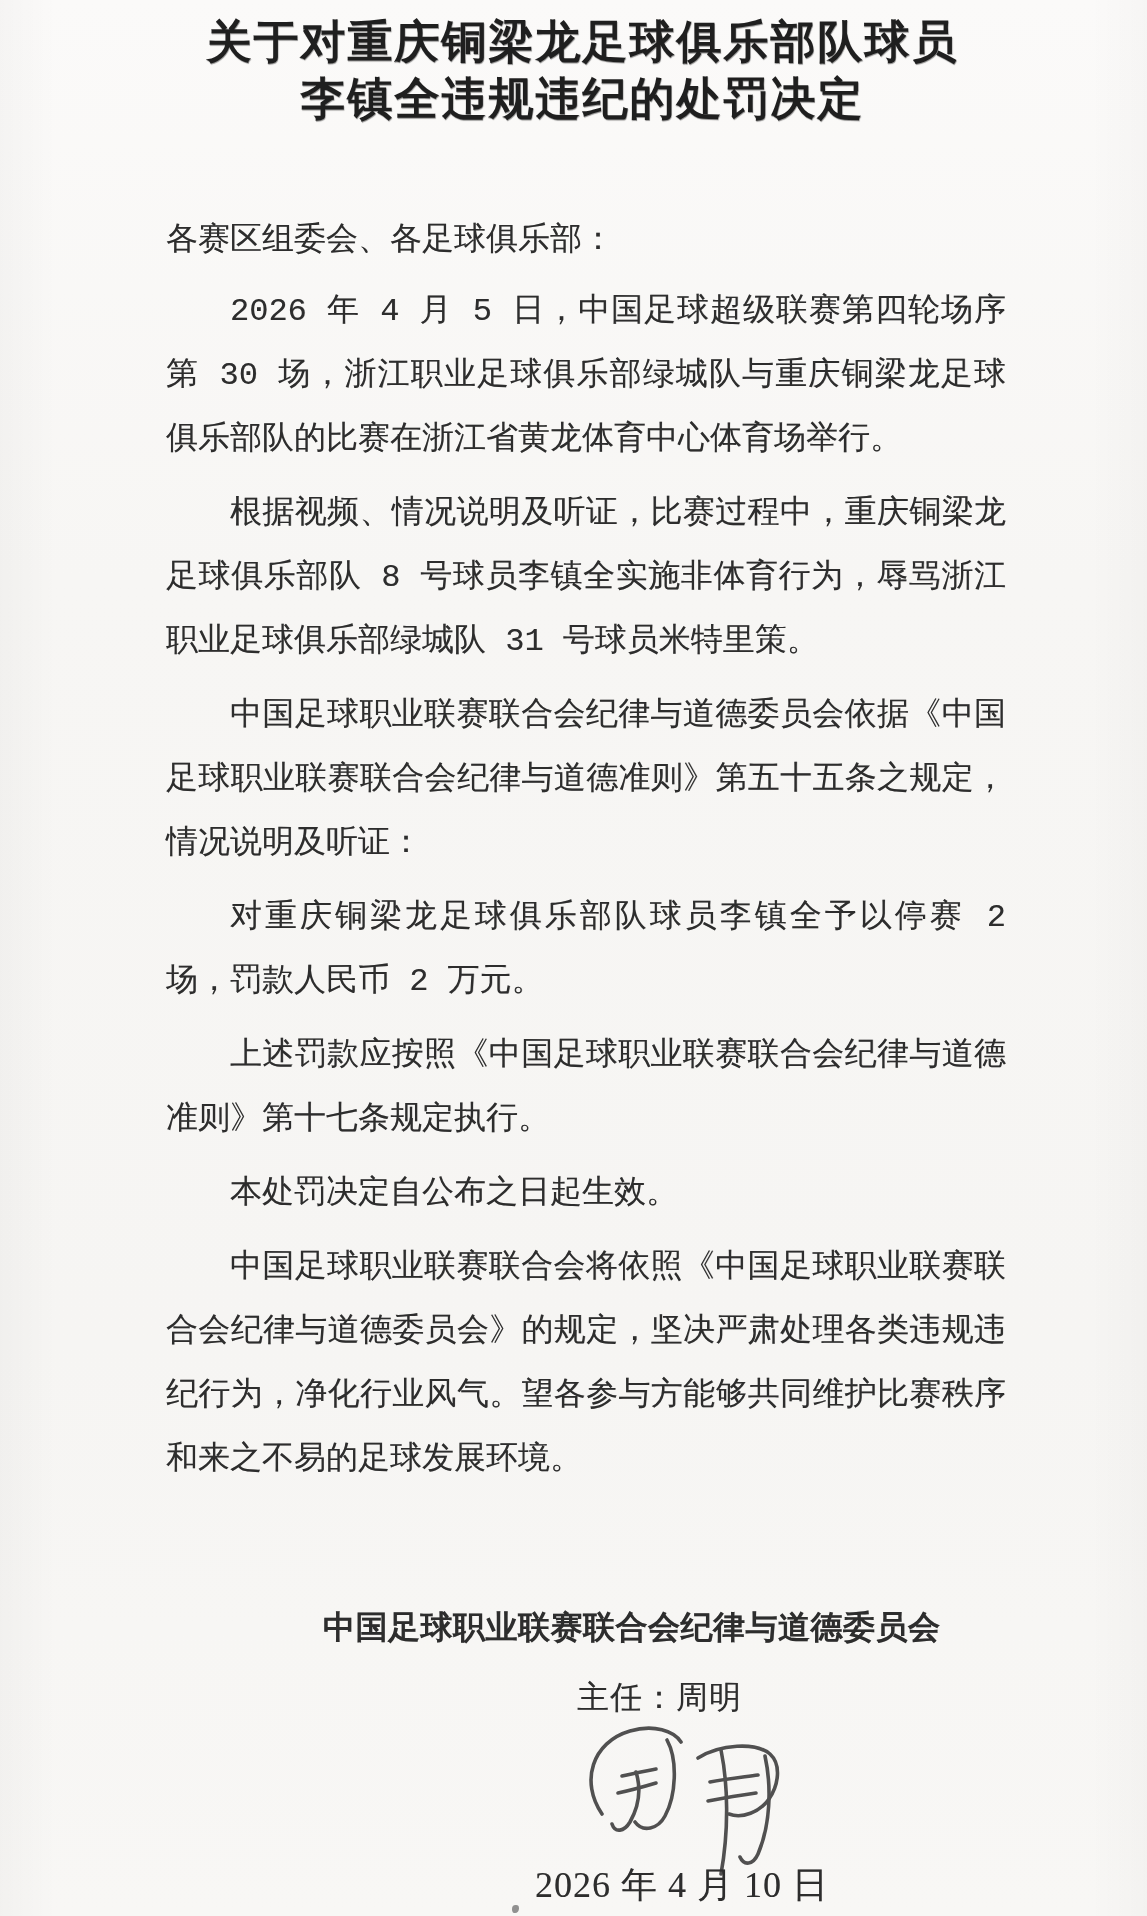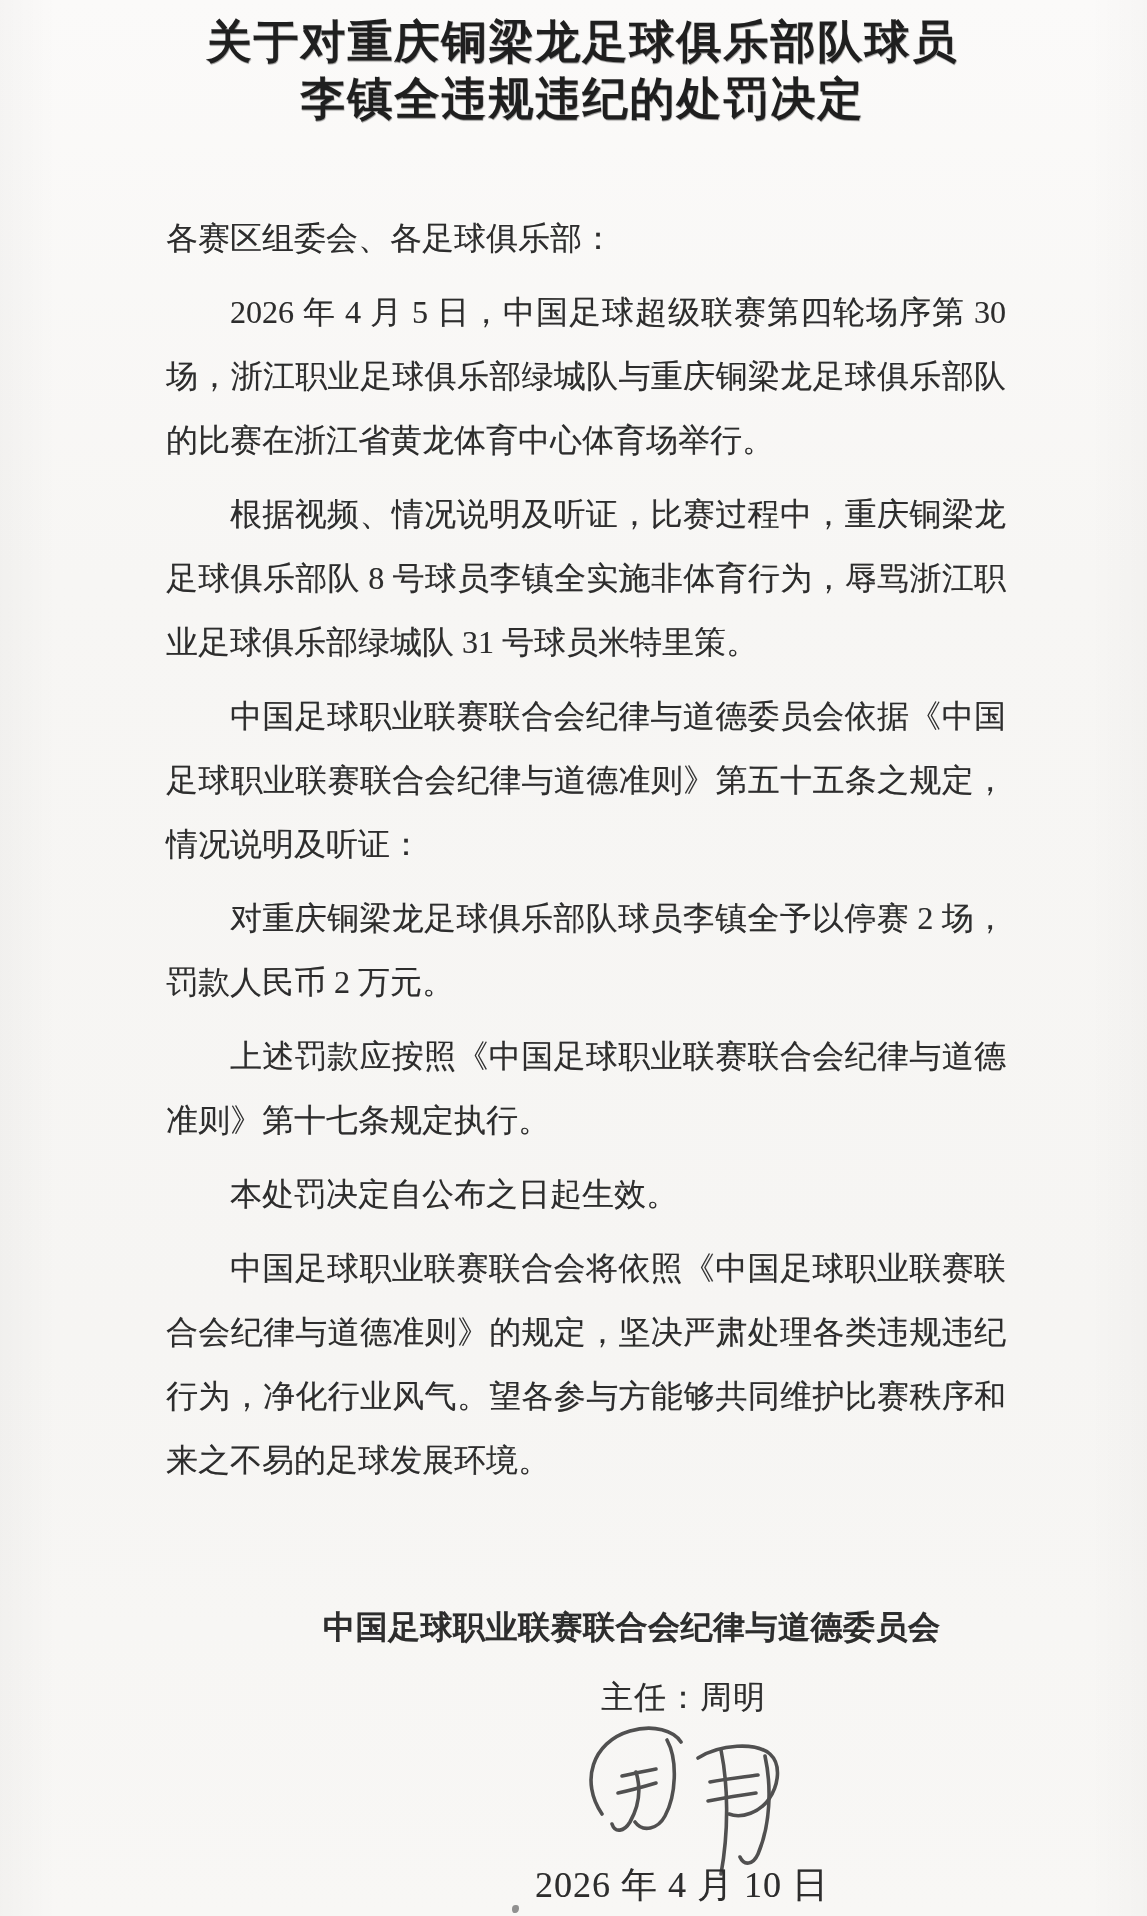--- a/index.html
+++ b/index.html
@@ -43,38 +43,38 @@
     text-justify: inter-ideograph;
     color: #2d2d2d;
     text-shadow: 0.3px 0.4px 0.5px rgba(40,40,40,0.35);
   }
   .doc-body p {
     margin: 10px;
     padding: 0;
   }
   .doc-body p.indent {
     text-indent: 2em;
+    font-family: Liberation Mono, monospace;
   }
   .closing-org {
     position: absolute;
     left: 323px;
     top: 1606px;
     font-size: 32px;
     letter-spacing: 0.5px;
     text-shadow: 0.3px 0.4px 0.5px rgba(40,40,40,0.35);
     font-weight: bold;
   }
   .closing-role {
     position: absolute;
     left: 577px;
     top: 1676px;
     font-size: 32px;
     letter-spacing: 1px;
     text-shadow: 0.3px 0.4px 0.5px rgba(40,40,40,0.35);
-    margin-left: 24px;
   }
   .signature-svg {
     position: absolute;
     left: 572px;
     top: 1722px;
     width: 252px;
     height: 158px;
   }
   .closing-date {
     position: absolute;
@@ -105,21 +105,21 @@
   </header>
 
   <div class="doc-body">
     <p>各赛区组委会、各足球俱乐部：</p>
     <p class="indent">2026 年 4 月 5 日，中国足球超级联赛第四轮场序第 30 场，浙江职业足球俱乐部绿城队与重庆铜梁龙足球俱乐部队的比赛在浙江省黄龙体育中心体育场举行。</p>
     <p class="indent">根据视频、情况说明及听证，比赛过程中，重庆铜梁龙足球俱乐部队 8 号球员李镇全实施非体育行为，辱骂浙江职业足球俱乐部绿城队 31 号球员米特里策。</p>
     <p class="indent">中国足球职业联赛联合会纪律与道德委员会依据《中国足球职业联赛联合会纪律与道德准则》第五十五条之规定，情况说明及听证：</p>
     <p class="indent">对重庆铜梁龙足球俱乐部队球员李镇全予以停赛 2 场，罚款人民币 2 万元。</p>
     <p class="indent">上述罚款应按照《中国足球职业联赛联合会纪律与道德准则》第十七条规定执行。</p>
     <p class="indent">本处罚决定自公布之日起生效。</p>
-    <p class="indent">中国足球职业联赛联合会将依照《中国足球职业联赛联合会纪律与道德准则》的规定，坚决严肃处理各类违规违纪行为，净化行业风气。望各参与方能够共同维护比赛秩序和来之不易的足球发展环境。</p>
+    <p class="indent">中国足球职业联赛联合会将依照《中国足球职业联赛联合会纪律与道德委员会》的规定，坚决严肃处理各类违规违纪行为，净化行业风气。望各参与方能够共同维护比赛秩序和来之不易的足球发展环境。</p>
   </div>
 
   <div class="closing-org">中国足球职业联赛联合会纪律与道德委员会</div>
 
   <div class="closing-role">主任：周明</div>
 
   <svg class="signature-svg" viewBox="0 0 252 158" xmlns="http://www.w3.org/2000/svg" aria-hidden="true">
     <g stroke="#3a3a3a" stroke-width="3.6" fill="none" stroke-linecap="round" stroke-linejoin="round" opacity="0.88">
 
       <path d="M30 92 C 8 60 20 20 58 9 C 82 2 102 9 109 20"></path>

